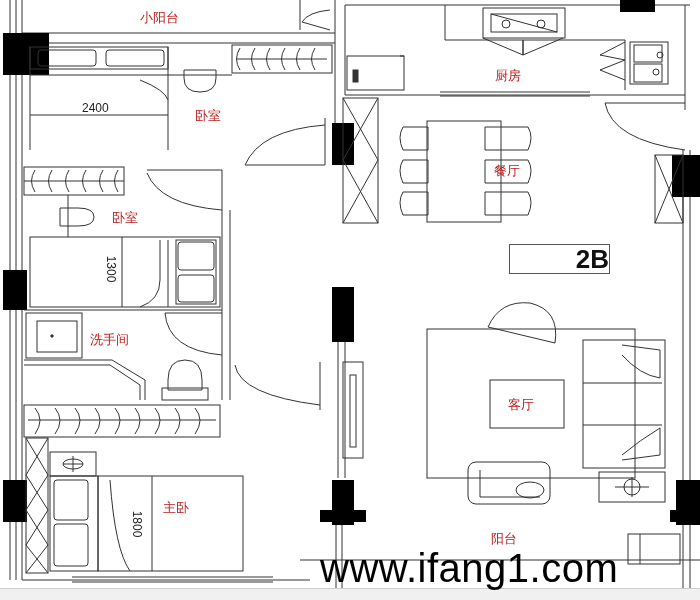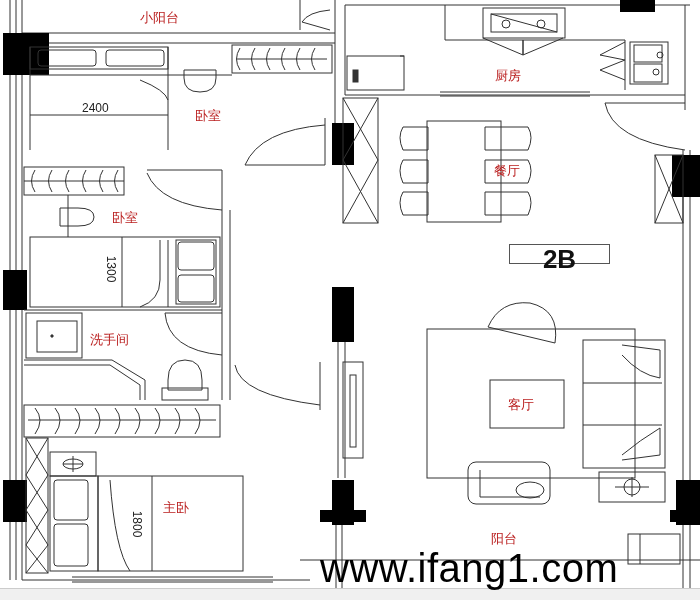--- a/index.html
+++ b/index.html
@@ -1,22 +1,22 @@
 <!DOCTYPE html>
 <html><head>
 <meta charset="utf-8">
 <style>
   html,body{margin:0;padding:0;background:#fff;}
   body{width:700px;height:600px;position:relative;overflow:hidden;font-family:"DejaVu Sans",sans-serif;}
   #plan{position:absolute;left:0;top:0;}
   .lbl{position:absolute;font-size:13px;color:#b91c1c;white-space:nowrap;font-family:"DejaVu Sans",sans-serif;}
   .dim{position:absolute;font-size:12px;color:#222;font-family:"Liberation Sans",sans-serif;}
   .dimv{transform:rotate(90deg);transform-origin:center;}
-  .badge{position:absolute;left:509px;top:244px;width:101px;height:20px;border:1.5px solid #555;box-sizing:border-box;
-         font-family:"Liberation Sans",sans-serif;font-weight:bold;font-size:26px;color:#111;text-align:center;line-height:28px;}
+  .badge{position:absolute;left:509px;top:244px;width:101px;height:30px;border:1.5px solid #555;box-sizing:border-box;
+         font-family:"Liberation Sans",sans-serif;font-weight:bold;font-size:26px;color:#111;text-align:right;line-height:28px;}
   .wm{position:absolute;left:320px;top:546px;font-family:"Liberation Sans",sans-serif;font-size:40px;color:#000000;letter-spacing:0.5px;}
   .strip{position:absolute;left:0;top:588px;width:700px;height:12px;background:#f0f0f0;border-top:1px solid #ccc;}
 </style>
 </head>
 <body>
 
 <svg id="plan" width="700" height="600" viewBox="0 0 700 600" fill="none" stroke="#333" stroke-width="1">
 
   <g>
     <line x1="10" y1="0" x2="10" y2="580"></line>

